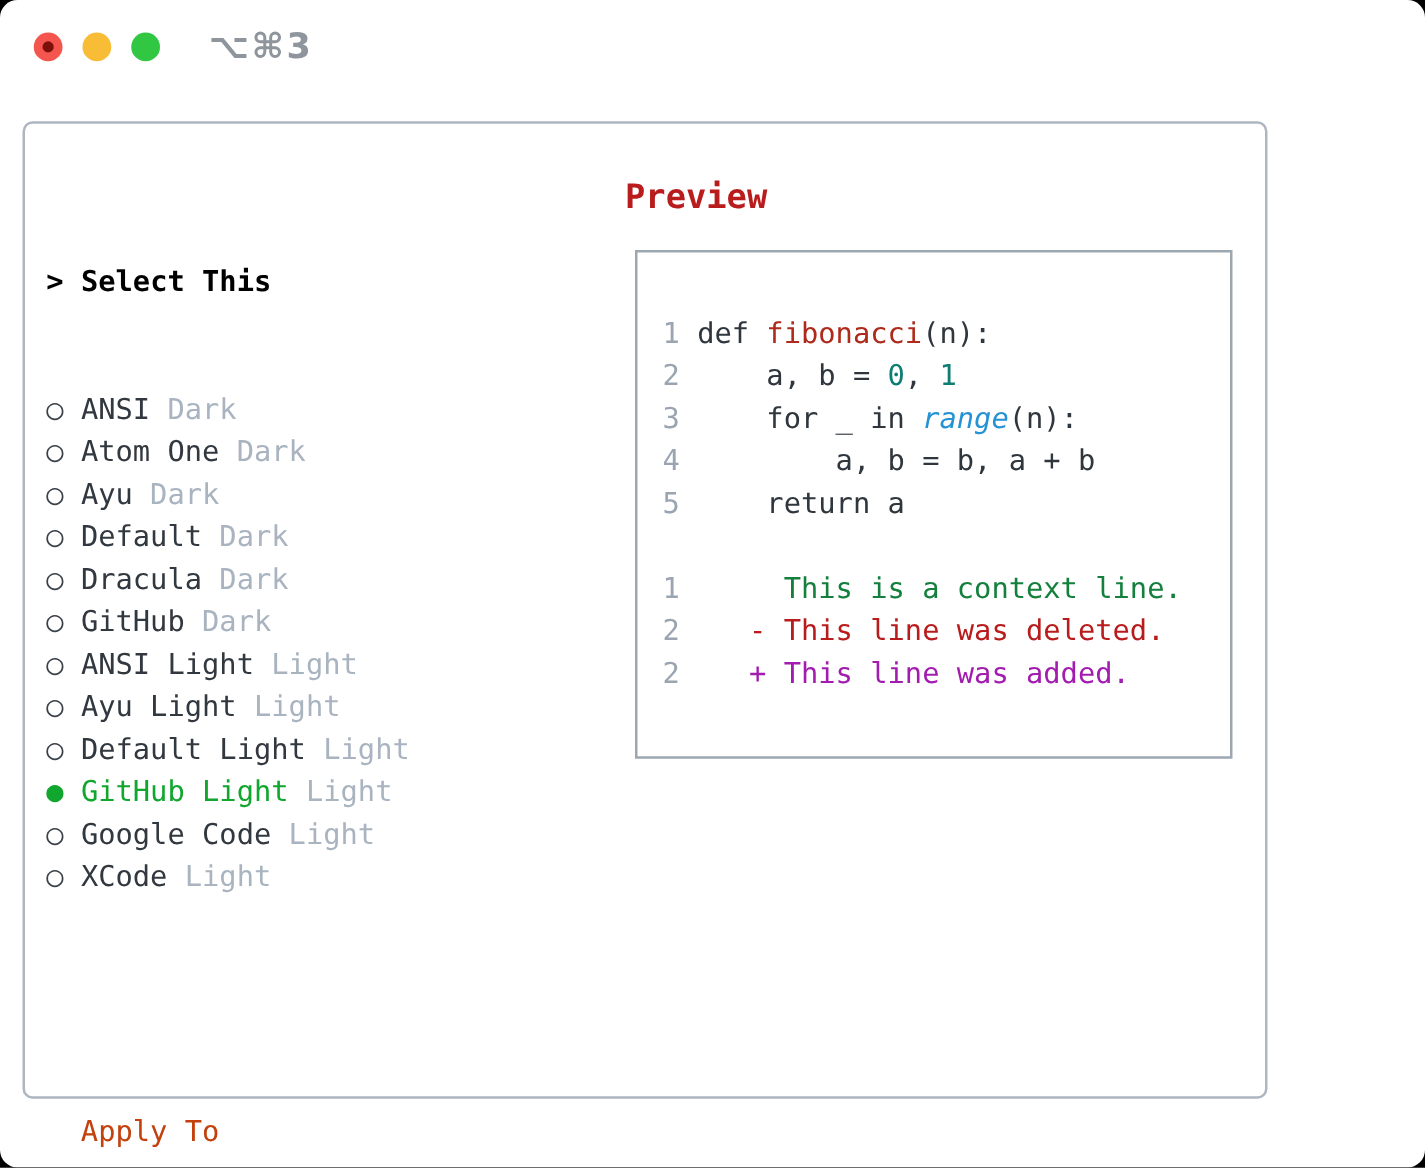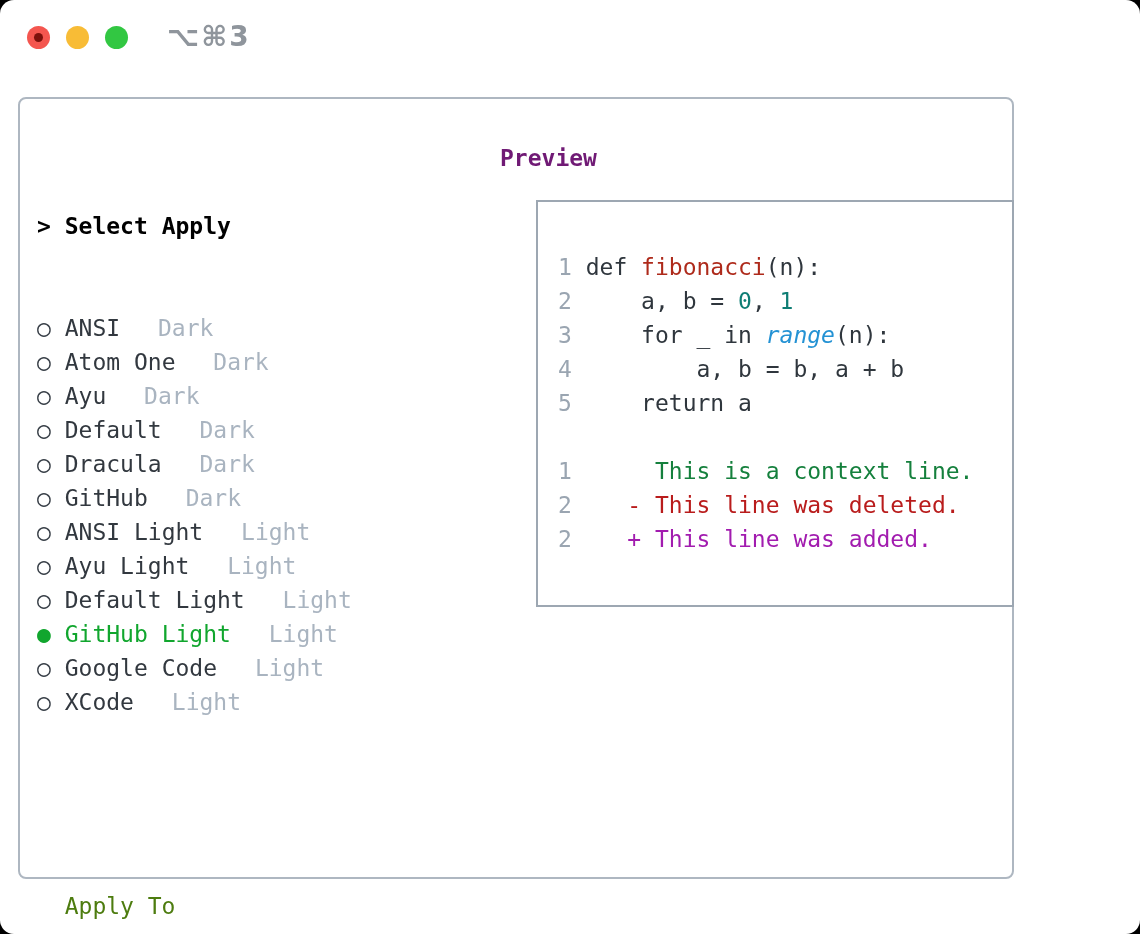--- a/index.html
+++ b/index.html
@@ -21,29 +21,29 @@
   .panel{position:absolute;left:18px;top:97px;width:996px;height:782px;
          border:2px solid #aeb7c1;border-radius:8px;box-sizing:border-box;background:#fff;}
 
   
   .left-col{position:absolute;left:37px;top:141px;font-size:23px;line-height:34px;
             white-space:pre;color:#32383f;}
   .row{height:34px;}
   .spacer{height:34px;}
   .header-row{color:#000;font-weight:700;}
   .theme-item .marker{color:#3a4149;}
-  .theme-item .tag{color:#a9b4c0;margin-left:24px;}
+  .theme-item .tag{color:#a9b4c0;}
   .theme-item.selected .marker,
   .theme-item.selected .name{color:#11a62e;}
-  .apply-header{color:#4d7c0f;padding-left:2ch;}
+  .apply-header{color:#c2410c;padding-left:2ch;}
 
   
-  .preview-title{position:absolute;left:500px;top:141px;font-size:23px;line-height:34px;
-                 font-weight:700;color:#701a75;}
-  .preview-box{position:absolute;left:536px;top:200px;width:478px;height:407px;
+  .preview-title{position:absolute;left:500px;top:141px;font-size:27px;line-height:34px;
+                 font-weight:700;color:#b91c1c;}
+  .preview-box{position:absolute;left:508px;top:200px;width:478px;height:407px;
                border:2px solid #9da7b2;box-sizing:border-box;background:#fff;}
   #code{padding:48px 8px 0 20px;font-size:23px;line-height:34px;white-space:pre;}
   .code-line{height:34px;}
   .seg-num{color:#9aa5b1;}
   .seg-code{color:#2f363d;}
   .seg-func{color:#ae2a1b;}
   .seg-lit{color:#0e7d74;}
   .seg-builtin{color:#2492d4;font-style:italic;}
   .seg-ctx{color:#15803d;}
   .seg-del{color:#b91c1c;}
@@ -59,21 +59,21 @@
         <span class="dot"></span>
       </span>
     <span class="light yellow"></span>
     <span class="light green"></span>
     <span class="shortcut">⌥⌘3</span>
   </div>
 
   <div class="panel"></div>
 
   <div class="left-col">
-    <div class="row header-row"><span class="caret">&gt;</span><span> </span><span>Select Apply</span></div>
+    <div class="row header-row"><span class="caret">&gt;</span><span> </span><span>Select This</span></div>
     <div id="theme-list"><div class="row theme-item"><span class="marker">○ </span><span class="name">ANSI</span><span class="tag"> Dark</span></div><div class="row theme-item"><span class="marker">○ </span><span class="name">Atom One</span><span class="tag"> Dark</span></div><div class="row theme-item"><span class="marker">○ </span><span class="name">Ayu</span><span class="tag"> Dark</span></div><div class="row theme-item"><span class="marker">○ </span><span class="name">Default</span><span class="tag"> Dark</span></div><div class="row theme-item"><span class="marker">○ </span><span class="name">Dracula</span><span class="tag"> Dark</span></div><div class="row theme-item"><span class="marker">○ </span><span class="name">GitHub</span><span class="tag"> Dark</span></div><div class="row theme-item"><span class="marker">○ </span><span class="name">ANSI Light</span><span class="tag"> Light</span></div><div class="row theme-item"><span class="marker">○ </span><span class="name">Ayu Light</span><span class="tag"> Light</span></div><div class="row theme-item"><span class="marker">○ </span><span class="name">Default Light</span><span class="tag"> Light</span></div><div class="row theme-item selected"><span class="marker">● </span><span class="name">GitHub Light</span><span class="tag"> Light</span></div><div class="row theme-item"><span class="marker">○ </span><span class="name">Google Code</span><span class="tag"> Light</span></div><div class="row theme-item"><span class="marker">○ </span><span class="name">XCode</span><span class="tag"> Light</span></div></div>
     <div class="spacer"></div>
     <div class="row apply-header">Apply To</div>
     
     
     
     
   </div>
 
   <div class="preview-title">Preview</div>

